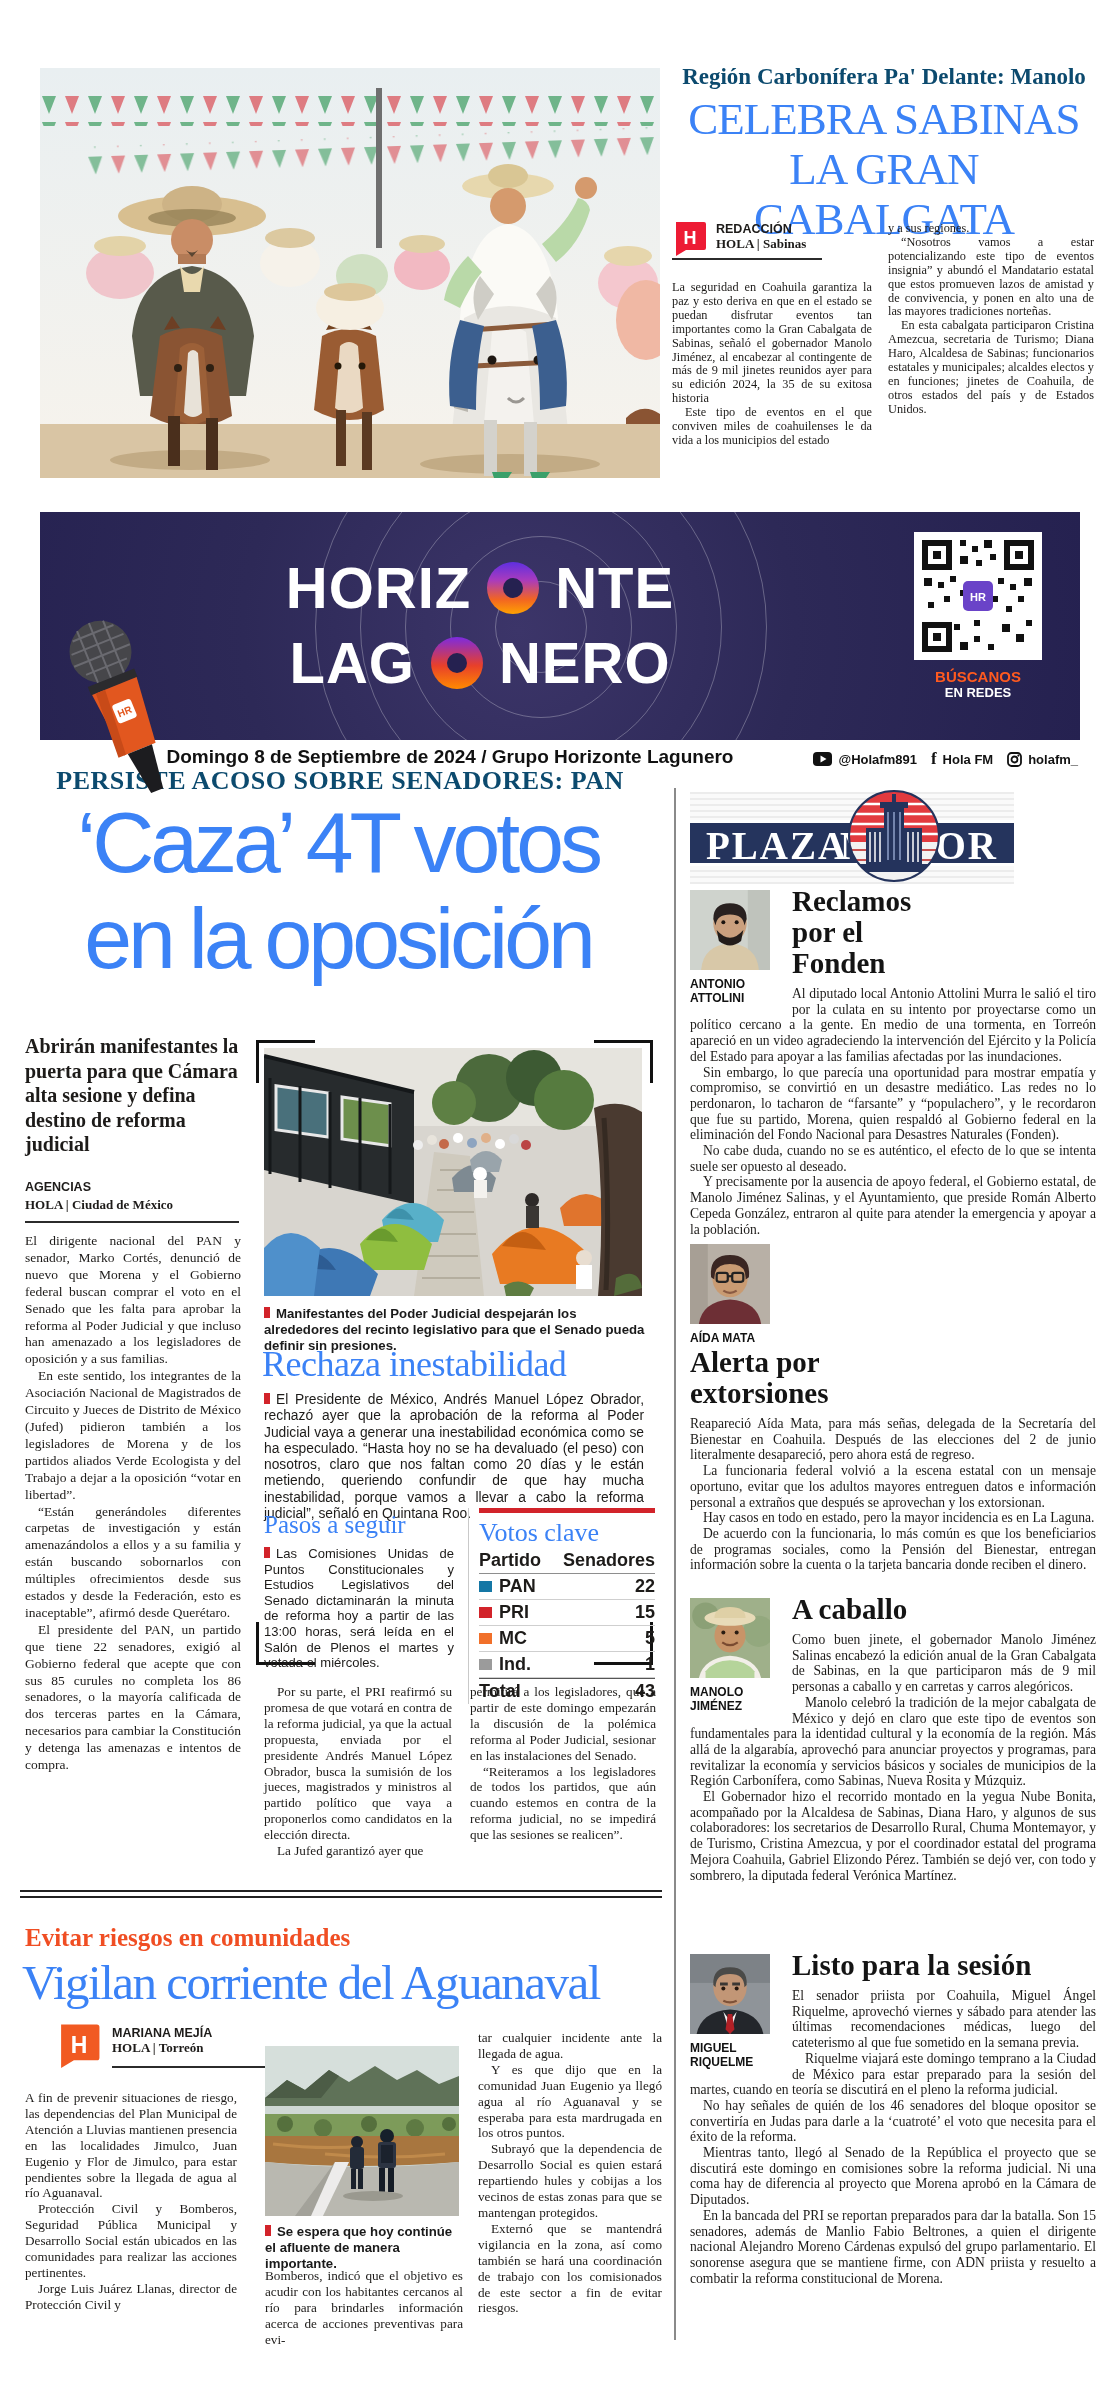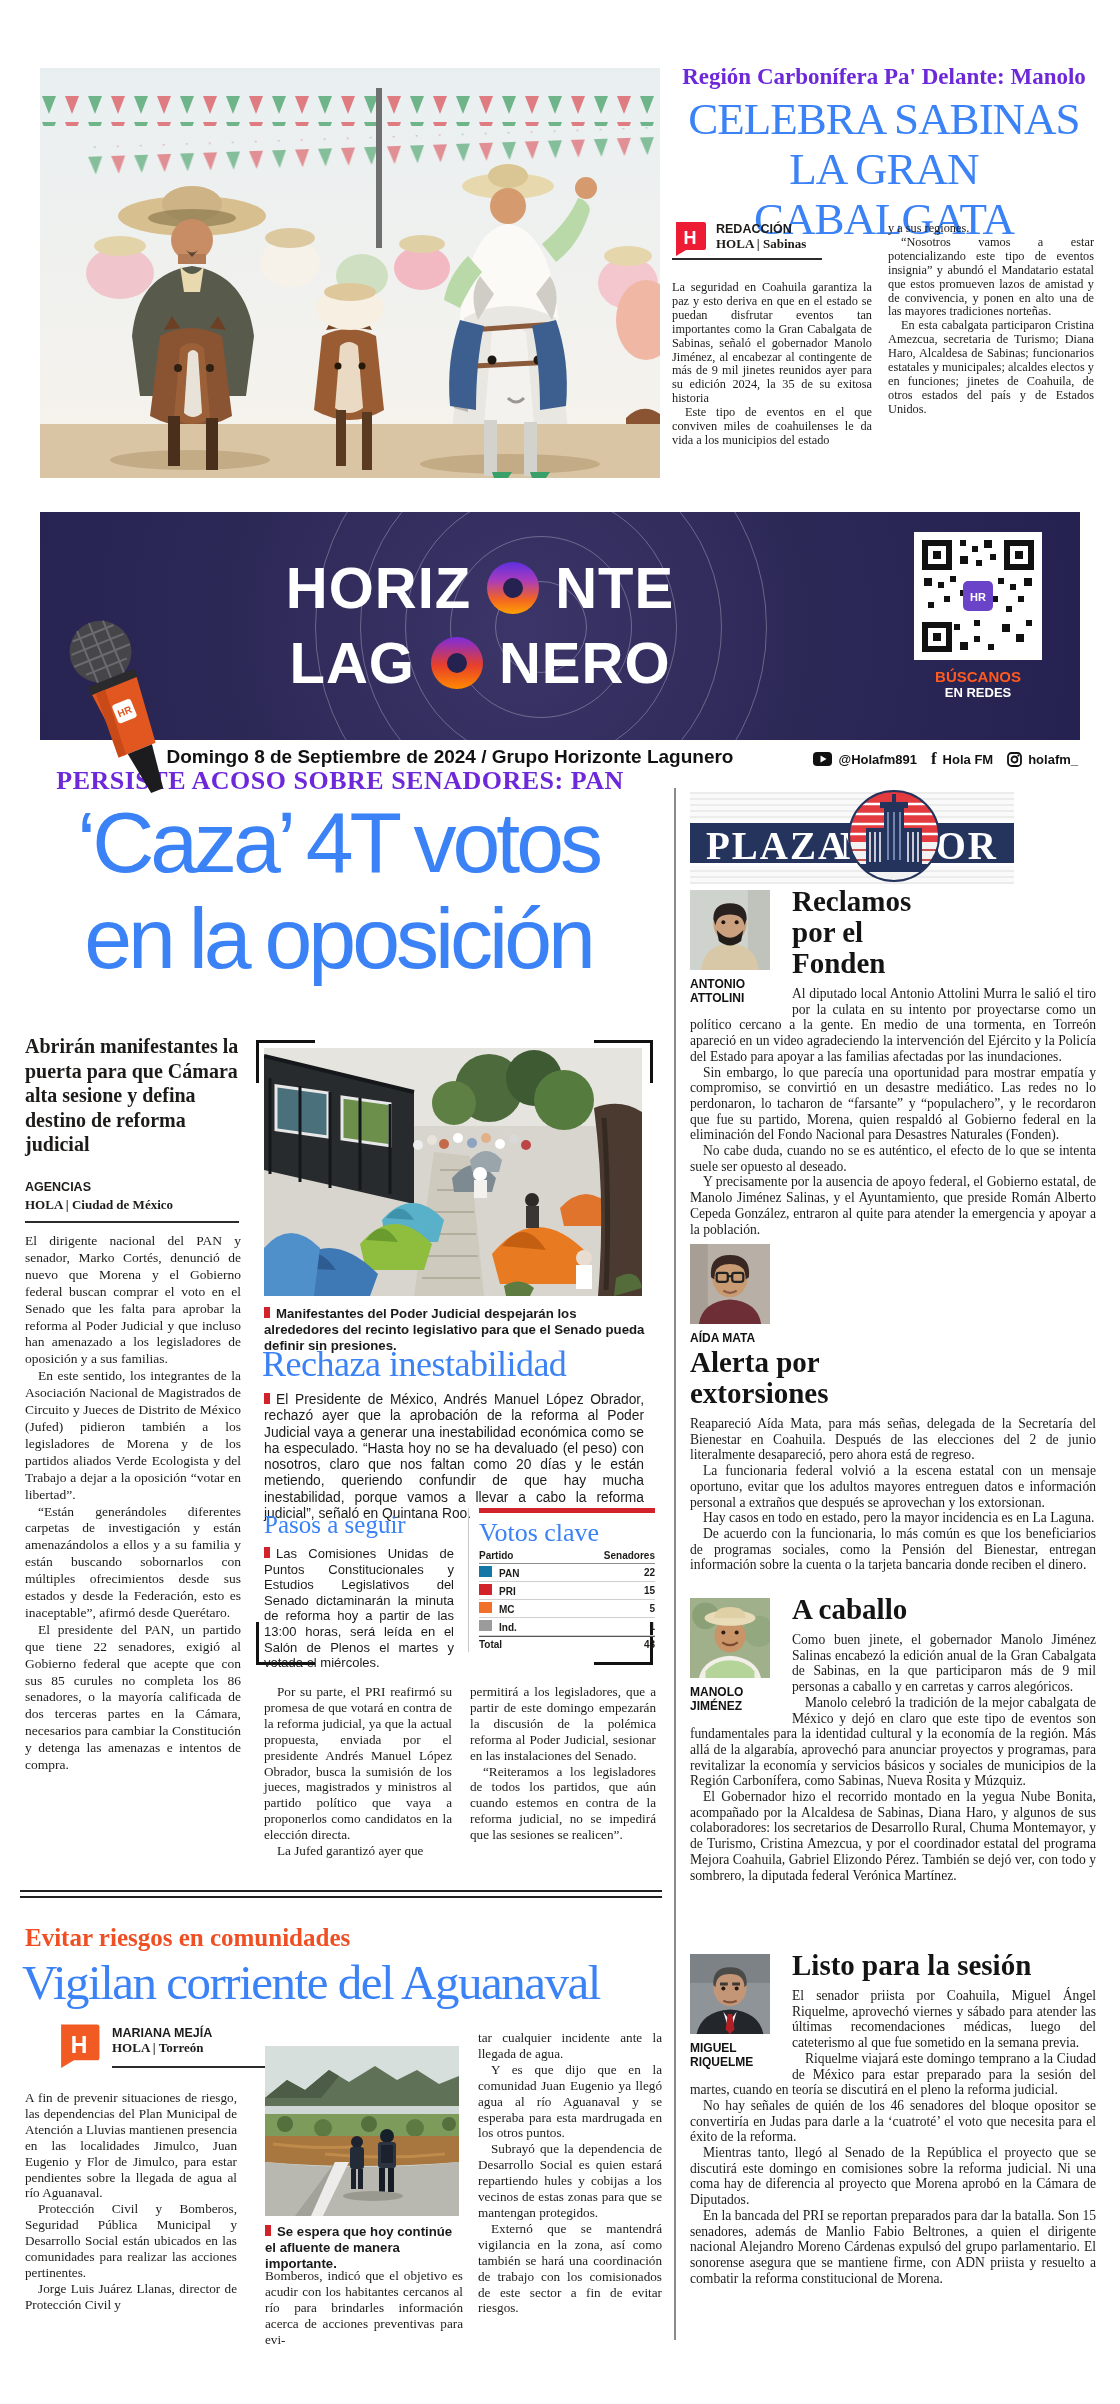--- a/index.html
+++ b/index.html
@@ -5,21 +5,21 @@
 <style>
   html,body{margin:0;padding:0;background:#777;}
   .page{position:relative;width:1120px;height:2404px;background:#ffffff;margin:0 auto;overflow:hidden;
         font-family:"Liberation Serif", serif;color:#1d1b19;}
   .abs{position:absolute;}
   .sans{font-family:"Liberation Sans", sans-serif;}
   .just{text-align:justify;text-justify:inter-word;hyphens:auto;}
   p{margin:0;}
   .ind{text-indent:13px;}
   
-  .k-red{color:#6d28d9;font-weight:700;}
+  .k-red{color:#0c4a6e;font-weight:700;}
   .k-org{color:#f04e23;font-weight:700;}
   .hl{font-weight:400;color:#3b82f6;}
   .marker{display:inline-block;width:6px;height:11px;background:#d2232a;margin-right:6px;}
   .rule{background:#2b2b2b;height:2px;}
   
   .banner{background:radial-gradient(circle at 46% 52%, #3c3569 0%, #2d2957 48%, #252150 100%);overflow:hidden;}
   .ring{position:absolute;border:1.5px solid rgba(255,255,255,.28);border-radius:50%;}
   .blogo-line{display:flex;justify-content:center;align-items:center;gap:16px;
      font-family:"Liberation Sans",sans-serif;font-weight:700;color:#fff;font-size:58px;letter-spacing:1px;}
   .logo-o{display:inline-flex;align-items:center;justify-content:center;width:52px;height:52px;border-radius:50%;}
@@ -29,21 +29,21 @@
   .datebar{font-family:"Liberation Sans",sans-serif;font-size:19px;color:#111;}
   .soc{display:flex;align-items:center;gap:6px;font-size:13px;font-weight:700;}
   
   .corner{position:absolute;width:56px;height:40px;border:0 solid #111;}
   .c-tl{border-top-width:3px;border-left-width:3px;}
   .c-tr{border-top-width:3px;border-right-width:3px;}
   .c-bl{border-bottom-width:3px;border-left-width:3px;}
   .c-br{border-bottom-width:3px;border-right-width:3px;}
   
   .vrow{display:flex;justify-content:space-between;align-items:center;
-        font-family:"Liberation Sans",sans-serif;font-size:10px;font-weight:600;
+        font-family:"Liberation Sans",sans-serif;font-size:18px;font-weight:600;
         padding:2px 0;border-bottom:1px solid #cfcfcf;text-align:right;}
   .chip{display:inline-block;width:13px;height:11px;margin-right:7px;}
   
   .pm-stripes{background:repeating-linear-gradient(180deg,#ececec 0 2px,#fafafa 2px 6px);}
   .pm-bar{position:absolute;left:0;right:0;top:28px;height:46px;background:#25345d;
           box-shadow:inset 0 3px 0 #fff,inset 0 -3px 0 #fff,inset 0 5px 0 #25345d,inset 0 -5px 0 #25345d;}
   .pm-word{position:absolute;top:31px;color:#fff;font-size:39px;font-weight:700;letter-spacing:2px;font-family:"Liberation Serif",serif;}
   .pm-art{position:absolute;left:690px;width:406px;}
   .pm-float{float:left;width:92px;margin:4px 10px 2px 0;}
   .pm-name{font-family:"Liberation Sans",sans-serif;font-weight:700;font-size:12px;line-height:14px;color:#111;margin-top:3px;}

